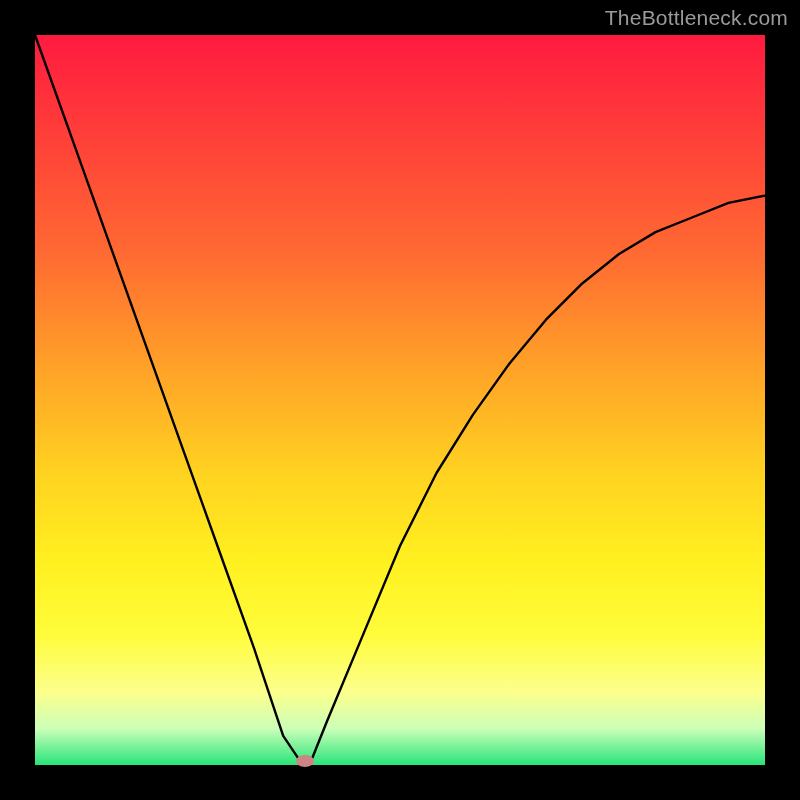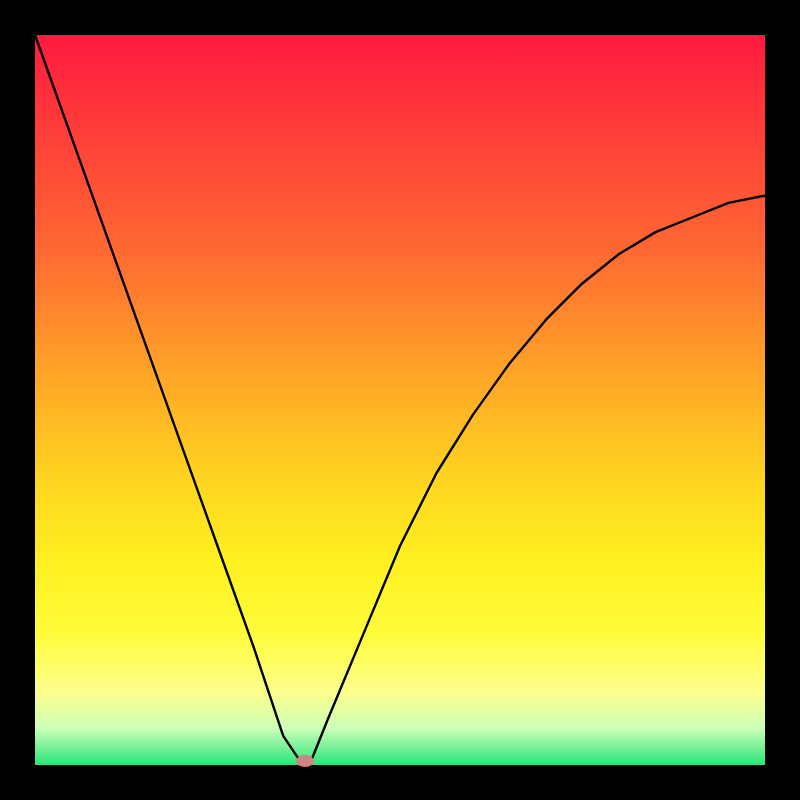--- a/index.html
+++ b/index.html
@@ -73,14 +73,15 @@
   <div class="plot">
 
     <svg class="curve" viewBox="0 0 730 730" preserveAspectRatio="none">
       <path id="curve-path" d="M0.00 0.00 L36.50 102.20 L73.00 204.40 L109.50 306.60 L146.00 408.80 L182.50 511.00 L219.00 613.20 L248.20 700.80 L262.80 722.70 L270.10 726.35 L277.40 722.70 L292.00 686.20 L328.50 598.60 L365.00 511.00 L401.50 438.00 L438.00 379.60 L474.50 328.50 L511.00 284.70 L547.50 248.20 L584.00 219.00 L620.50 197.10 L657.00 182.50 L693.50 167.90 L730.00 160.60" fill="none" stroke="#000" stroke-width="2.4" stroke-linecap="round" stroke-linejoin="round"></path>
     </svg>
 
     <div id="marker" class="marker" style="left: 270.1px; top: 726.35px;"></div>
 
   </div>
 
+  <div class="watermark">TheBottleneck.com</div>
 
 </div>
 
 </body></html>

